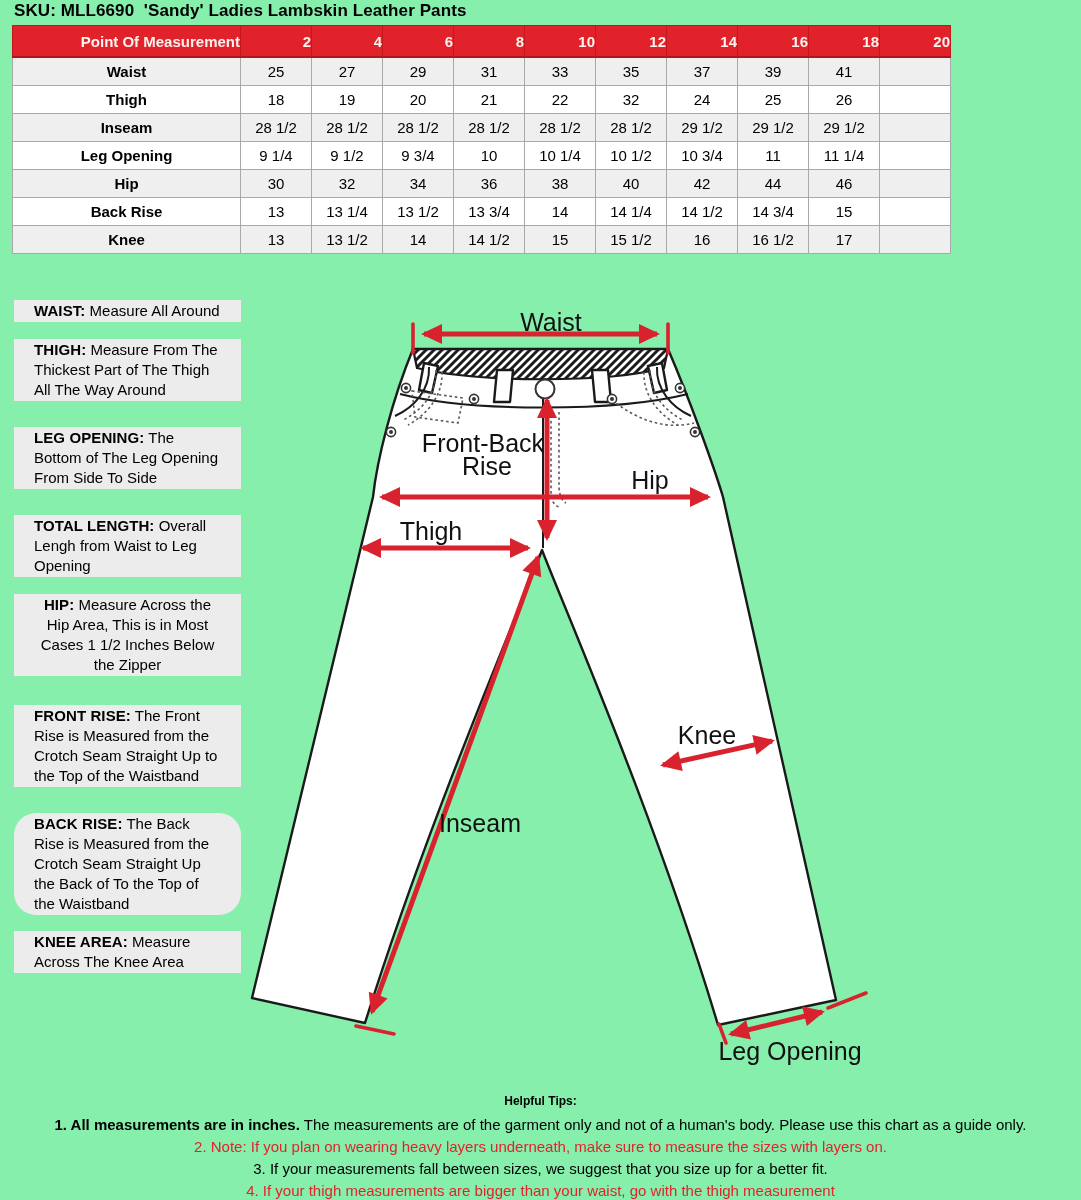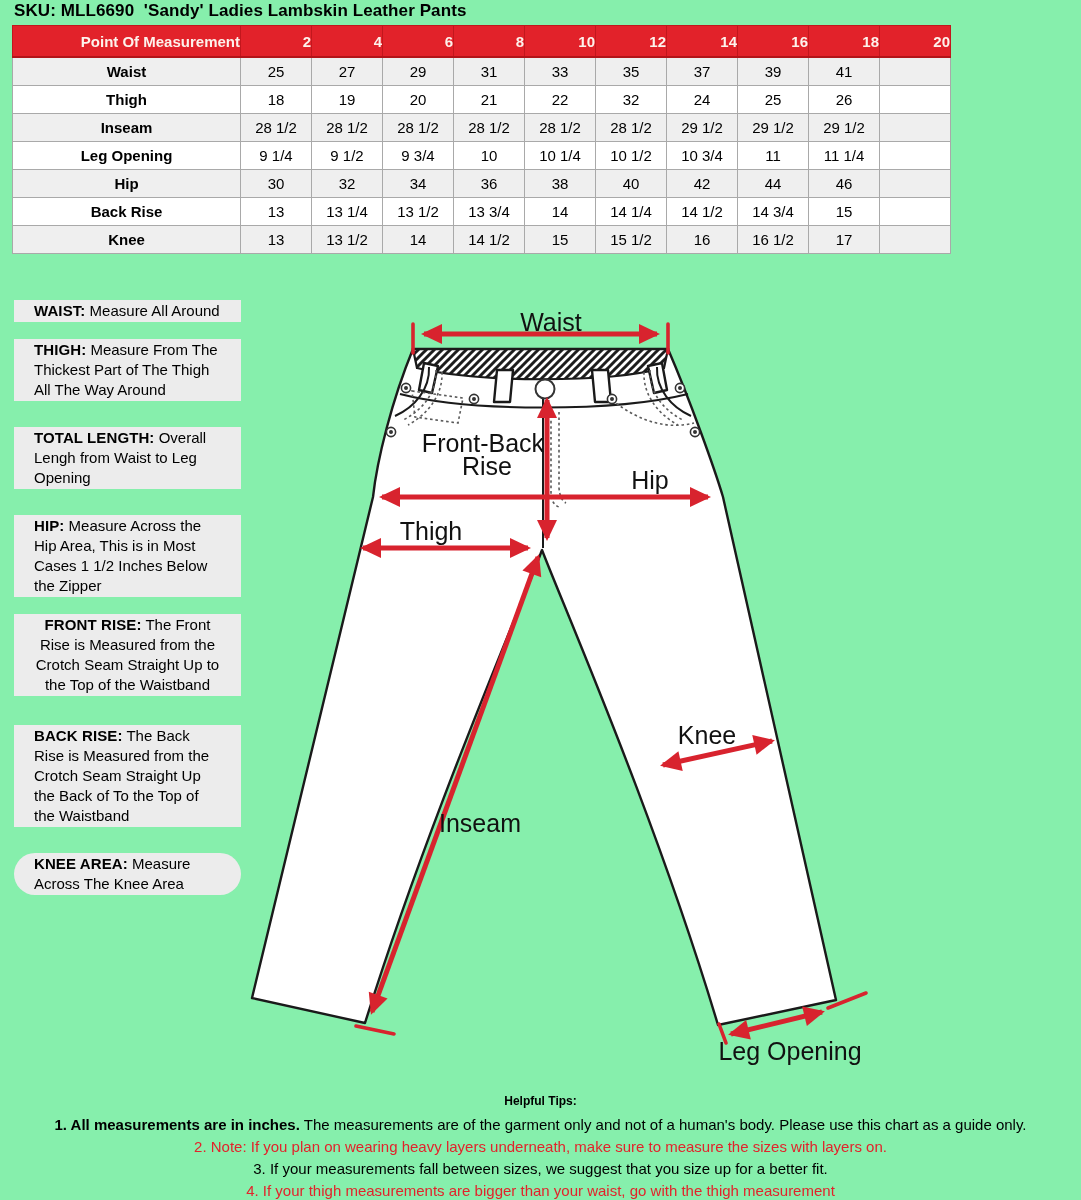--- a/index.html
+++ b/index.html
@@ -195,20 +195,21 @@
           <td>16 1/2</td>
           <td>17</td>
           <td></td>
         </tr>
       </tbody>
   </table>
 
   <div class="defs">
       <div class="defbox"><b>WAIST:</b> Measure All Around</div>
       <div class="defbox"><b>THIGH:</b> Measure From The Thickest Part of The Thigh All The Way Around</div>
+      <div class="defbox"><b>LEG OPENING:</b> The Bottom of The Leg Opening From Side To Side</div>
       <div class="defbox"><b>TOTAL LENGTH:</b> Overall Lengh from Waist to Leg Opening</div>
       <div class="defbox"><b>HIP:</b> Measure Across the Hip Area, This is in Most Cases 1 1/2 Inches Below the Zipper</div>
       <div class="defbox"><b>FRONT RISE:</b> The Front Rise is Measured from the Crotch Seam Straight Up to the Top of the Waistband</div>
       <div class="defbox"><b>BACK RISE:</b> The Back Rise is Measured from the Crotch Seam Straight Up the Back of To the Top of the Waistband</div>
       <div class="defbox"><b>KNEE AREA:</b> Measure Across The Knee Area</div>
     </div>
 
   <svg class="diagram" viewBox="240 295 640 780" width="640" height="780">
     <defs>
       <marker id="ah" markerUnits="userSpaceOnUse" markerWidth="28" markerHeight="28" refX="21" refY="13" orient="auto-start-reverse">

